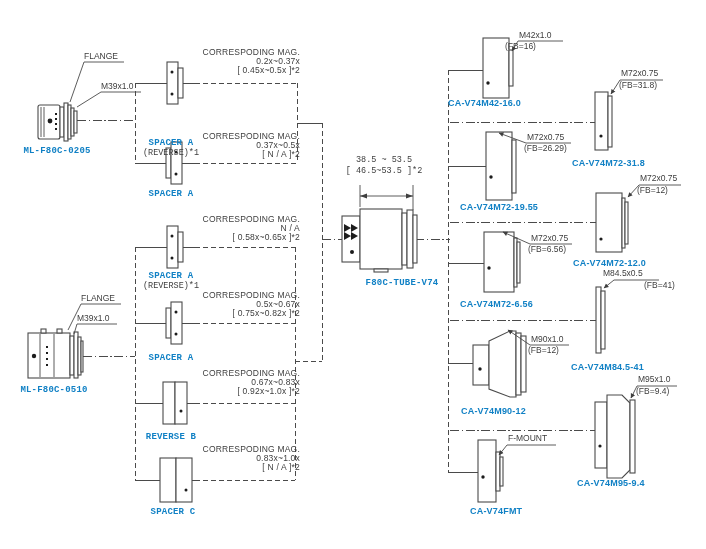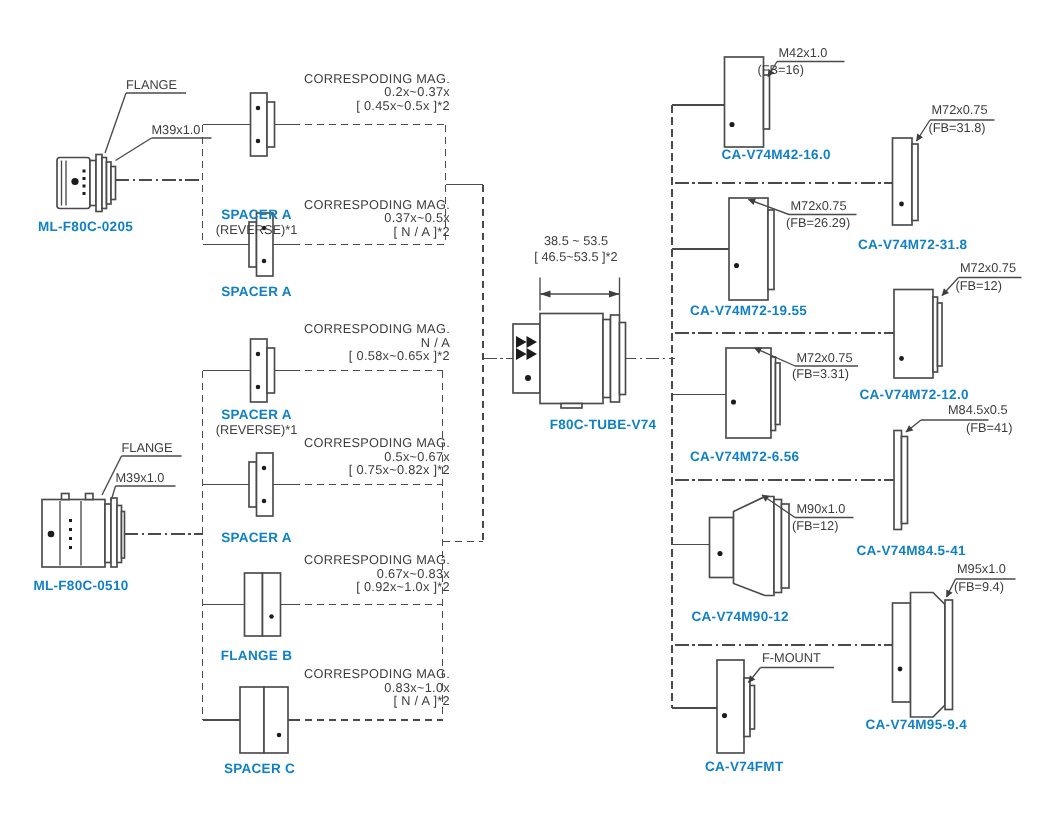--- a/index.html
+++ b/index.html
@@ -10,21 +10,21 @@
   .thin{stroke-width:0.9;}
   .dash{stroke-dasharray:5 3;}
   .dashdot{stroke-dasharray:9 2.5 1.5 2.5;}
   .part{fill:#fff;stroke:var(--line);stroke-width:1.1;}
   .dk{fill:#1c1c1c;stroke:none;}
   .ann{position:absolute;font-size:8.5px;line-height:9px;color:var(--ink);white-space:nowrap;}
   .magblock{position:absolute;width:132px;text-align:right;font-size:8.5px;line-height:9px;
             color:var(--ink);letter-spacing:.2px;}
   .lbl{position:absolute;font-size:9px;line-height:10px;font-weight:bold;color:var(--accent);
        white-space:nowrap;letter-spacing:.2px;}
-  .ctr{text-align:center;}
+  .ctr{text-align:center;font-family:Liberation Mono, monospace;}
 </style>
 </head>
 <body>
 
 <div id="canvas">
 
   <svg id="diagram-svg" width="706" height="549" viewBox="0 0 706 549">
     <defs>
       <marker id="arr" markerWidth="7" markerHeight="7" refX="5.2" refY="3" orient="auto">
         <path d="M0.3,0.4 L5.6,3 L0.3,5.6 z" fill="#3f3f3f"></path>
@@ -279,48 +279,48 @@
     <div>0.83x~1.0x</div>
     <div>[ N / A ]*2</div>
   </div>
 
   <div class="lbl ctr" style="left:136px;top:138px;width:70px">SPACER A</div>
   <div class="ann ctr" style="left:134px;top:149px;width:74px">(REVERSE)*1</div>
   <div class="lbl ctr" style="left:136px;top:189px;width:70px">SPACER A</div>
   <div class="lbl ctr" style="left:136px;top:271px;width:70px">SPACER A</div>
   <div class="ann ctr" style="left:134px;top:282px;width:74px">(REVERSE)*1</div>
   <div class="lbl ctr" style="left:136px;top:353px;width:70px">SPACER A</div>
-  <div class="lbl ctr" style="left:136px;top:432px;width:70px">FLANGE B</div>
+  <div class="lbl ctr" style="left:136px;top:432px;width:70px">REVERSE B</div>
   <div class="lbl ctr" style="left:138px;top:507px;width:70px">SPACER C</div>
 
   <div class="ann ctr" style="left:328px;top:156px;width:112px">38.5 ~ 53.5</div>
   <div class="ann ctr" style="left:328px;top:167px;width:112px">[ 46.5~53.5 ]*2</div>
   <div class="lbl ctr" style="left:355px;top:278px;width:94px">F80C-TUBE-V74</div>
 
   <div class="ann" style="left:519px;top:31px">M42x1.0</div>
   <div class="ann" style="left:505px;top:42px">(FB=16)</div>
-  <div class="lbl" style="left:481px;top:98px">CA-V74M42-16.0</div>
+  <div class="lbl" style="left:448px;top:98px">CA-V74M42-16.0</div>
   <div class="ann" style="left:527px;top:133px">M72x0.75</div>
   <div class="ann" style="left:524px;top:144px">(FB=26.29)</div>
   <div class="lbl" style="left:460px;top:202px">CA-V74M72-19.55</div>
   <div class="ann" style="left:531px;top:234px">M72x0.75</div>
-  <div class="ann" style="left:528px;top:245px">(FB=3.31)</div>
+  <div class="ann" style="left:528px;top:245px">(FB=6.56)</div>
   <div class="lbl" style="left:460px;top:299px">CA-V74M72-6.56</div>
   <div class="ann" style="left:531px;top:335px">M90x1.0</div>
   <div class="ann" style="left:528px;top:346px">(FB=12)</div>
   <div class="lbl" style="left:461px;top:406px">CA-V74M90-12</div>
   <div class="ann" style="left:508px;top:434px">F-MOUNT</div>
   <div class="lbl" style="left:470px;top:506px">CA-V74FMT</div>
 
   <div class="ann" style="left:621px;top:69px">M72x0.75</div>
   <div class="ann" style="left:619px;top:81px">(FB=31.8)</div>
   <div class="lbl" style="left:572px;top:158px">CA-V74M72-31.8</div>
   <div class="ann" style="left:640px;top:174px">M72x0.75</div>
   <div class="ann" style="left:637px;top:186px">(FB=12)</div>
   <div class="lbl" style="left:573px;top:258px">CA-V74M72-12.0</div>
-  <div class="ann" style="left:632px;top:269px">M84.5x0.5</div>
+  <div class="ann" style="left:603px;top:269px">M84.5x0.5</div>
   <div class="ann" style="left:644px;top:281px">(FB=41)</div>
   <div class="lbl" style="left:571px;top:362px">CA-V74M84.5-41</div>
   <div class="ann" style="left:638px;top:375px">M95x1.0</div>
   <div class="ann" style="left:636px;top:387px">(FB=9.4)</div>
   <div class="lbl" style="left:577px;top:478px">CA-V74M95-9.4</div>
 
 </div>
 
 </body></html>

